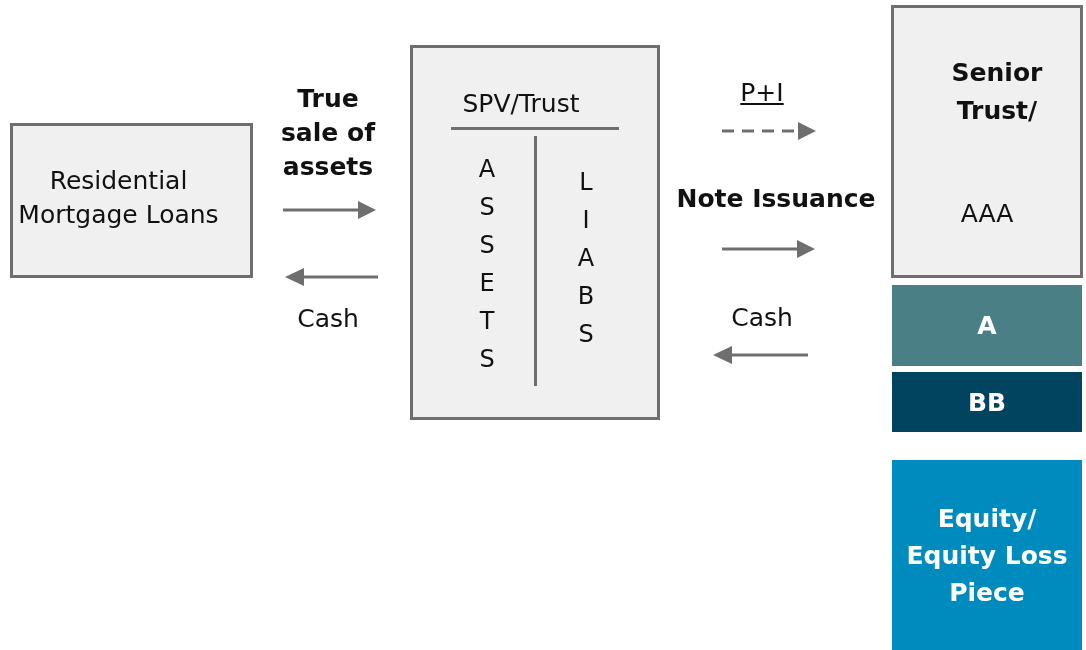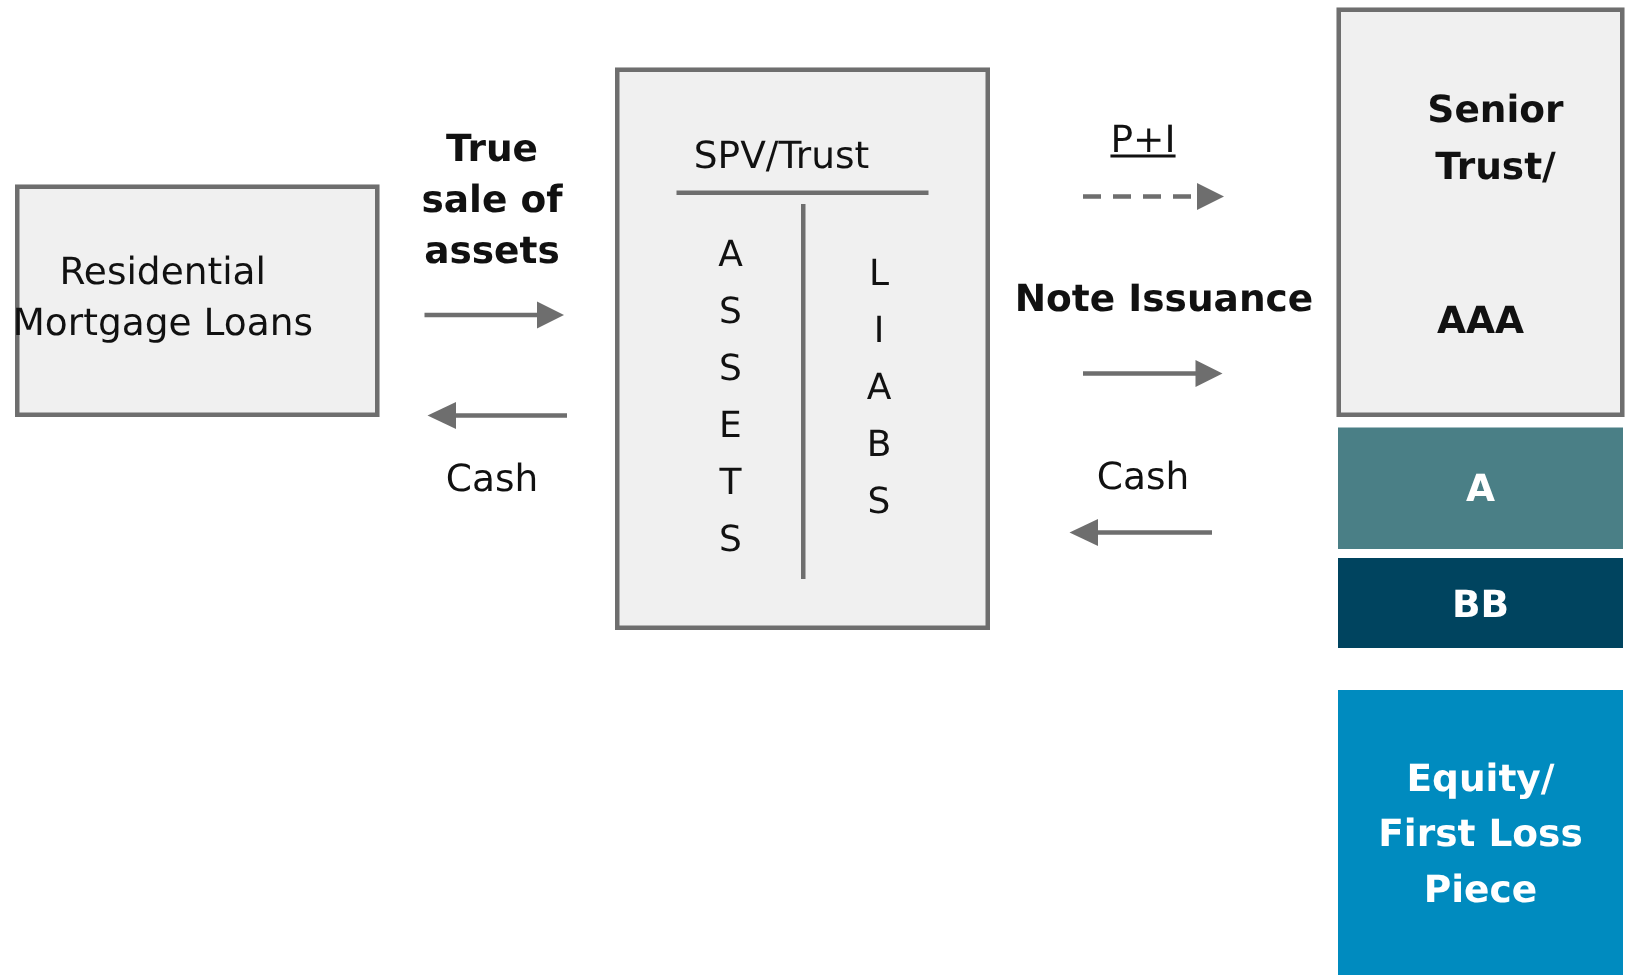--- a/index.html
+++ b/index.html
@@ -12,21 +12,21 @@
   .vtext span { display: block; }
   .tranche { position: absolute; left: 892px; width: 190px; color: #fff; font-weight: bold;
              display: flex; align-items: center; justify-content: center; text-align: center;
              font-size: 25px; line-height: 37px; }
   svg.arrows { position: absolute; left: 0; top: 0; }
 </style>
 </head>
 <body>
 
 <div class="box" style="left:10px; top:123px; width:243px; height:155px;"></div>
-<div class="lbl" style="left:0; top:164px; width:217px;">
+<div class="lbl" style="left:10px; top:164px; width:217px;">
   <div>Residential</div>
   <div>Mortgage Loans</div>
 </div>
 
 <div class="lbl" style="left:276px; top:82px; width:104px;font-weight:bold;">
   <div>True</div>
   <div>sale of</div>
   <div>assets</div>
 </div>
 <div class="lbl" style="left:276px; top:302px; width:104px;">Cash</div>
@@ -76,29 +76,29 @@
     <line x1="808" y1="355" x2="730" y2="355" stroke="#6e6e6e" stroke-width="3"></line>
     <polygon points="732,346 713,355 732,364" fill="#6e6e6e"></polygon>
   </g>
 </svg>
 
 <div class="box" style="left:891px; top:5px; width:192px; height:273px;"></div>
 <div class="lbl" style="left:891px; top:54px; width:212px; font-weight:bold; line-height:38px;">
   <div>Senior</div>
   <div>Trust/</div>
 </div>
-<div class="lbl" style="left:891px; top:197px; width:192px; font-weight:bold;">AAA</div>
+<div class="lbl" style="left:891px; top:197px; width:192px; font-weight:normal;">AAA</div>
 
 <div class="tranche" style="top:285px; height:81px; background:#4a7f86;">
   <span>A</span>
 </div>
 
 <div class="tranche" style="top:372px; height:60px; background:#00445f;">
   <span>BB</span>
 </div>
 
 <div class="tranche" style="top:460px; height:190px; background:#008bbf;">
   <div>
     <div>Equity/</div>
-    <div>First Loss</div>
+    <div>Equity Loss</div>
     <div>Piece</div>
   </div>
 </div>
 
 </body></html>

